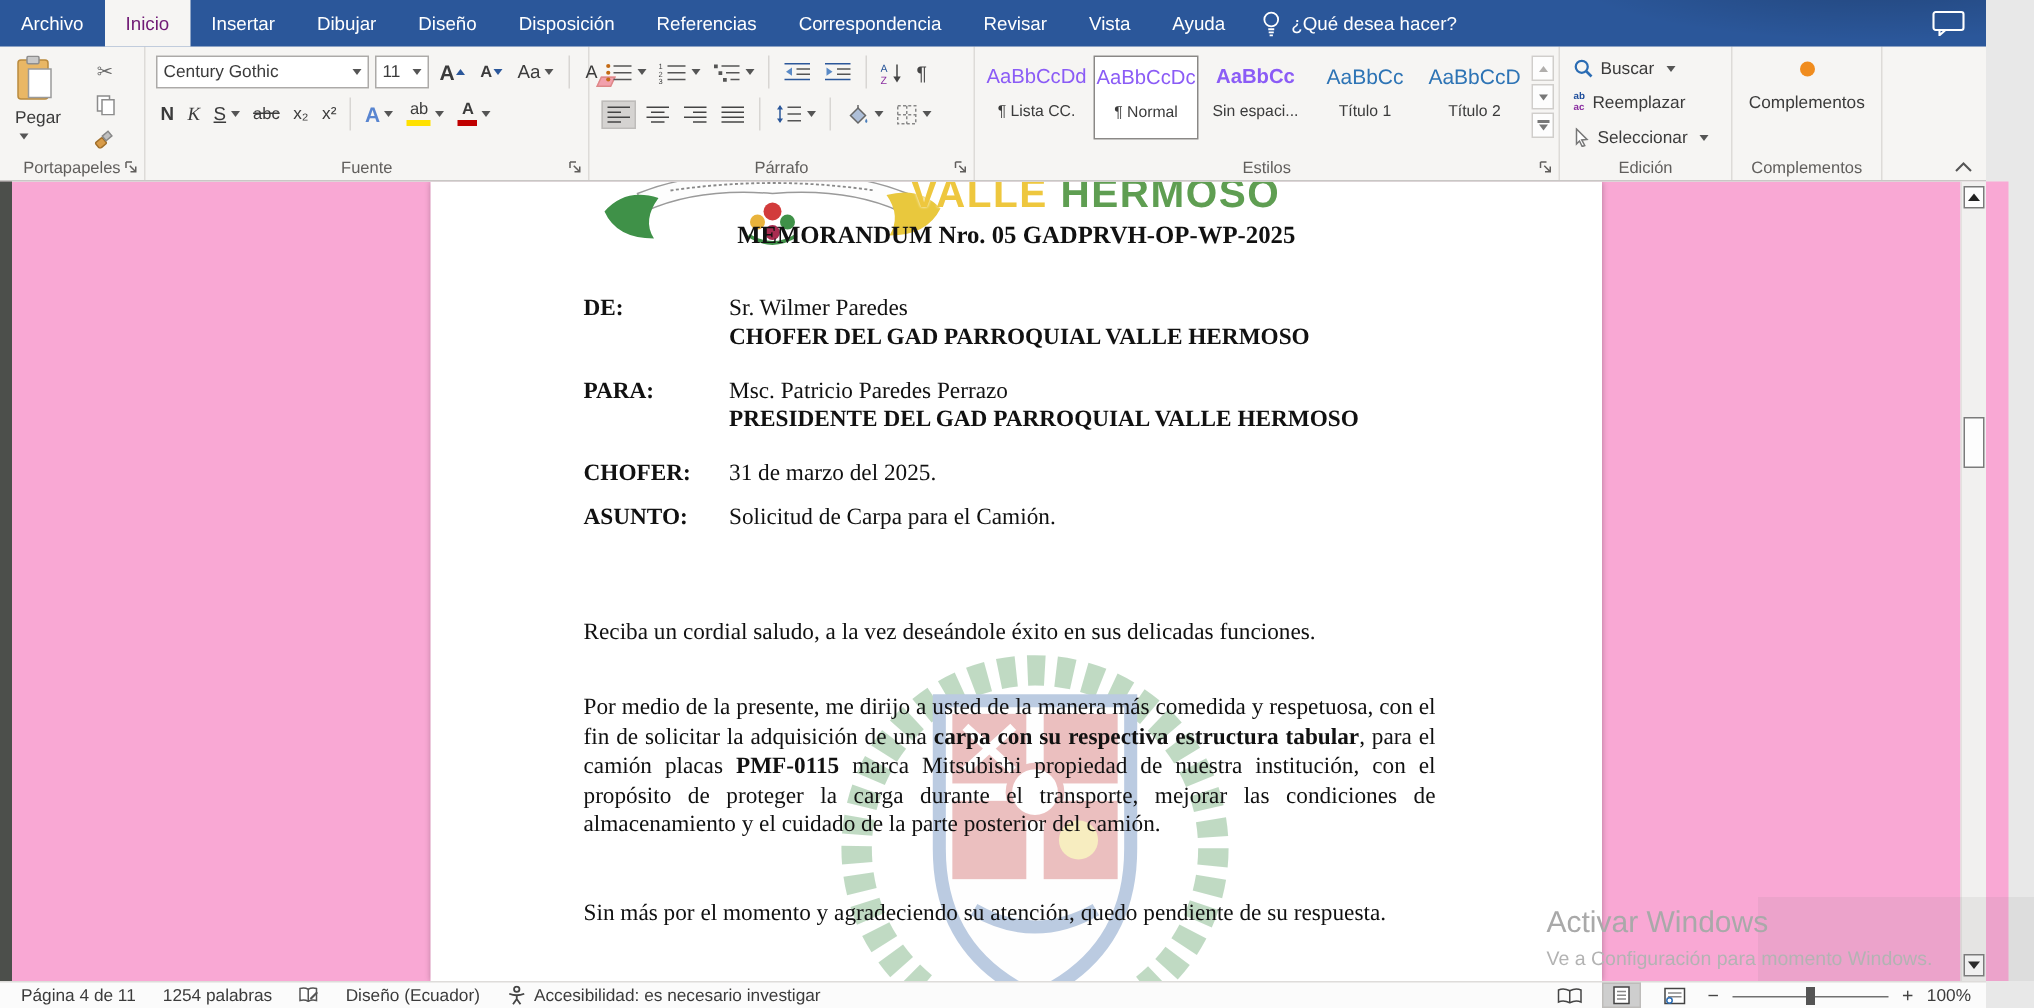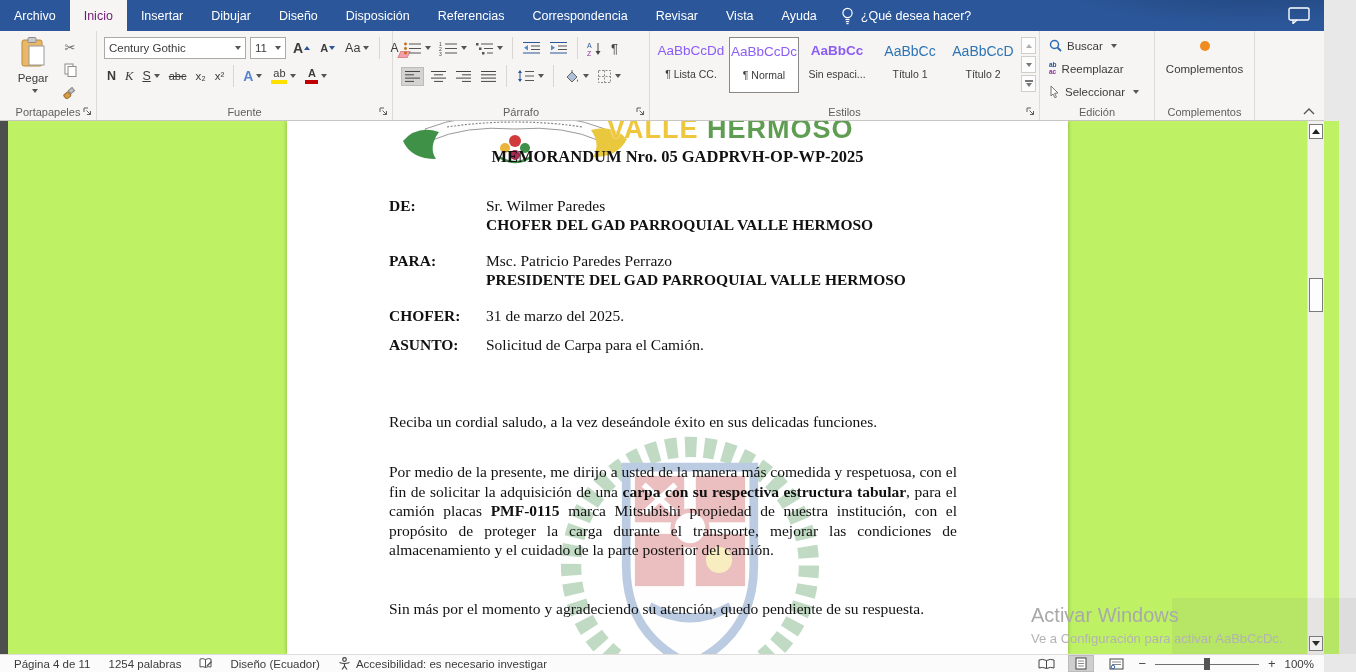--- a/index.html
+++ b/index.html
@@ -25,21 +25,21 @@
   .glabel { position:absolute; bottom:2px; left:0; right:0; text-align:center;
     font-size:11px; color:#605e5c; }
   .launcher { position:absolute; right:3px; bottom:3px; width:11px; height:11px; }
   .chv { display:inline-block; width:0; height:0; border-left:3px solid transparent;
     border-right:3px solid transparent; border-top:4px solid #555; vertical-align:middle; margin-left:3px;}
   .chv-up { border-top:none; border-bottom:4px solid #2b579a; }
   .chv-dn-blue { border-top:4px solid #2b579a; }
 
   
   .g-porta { width:97px; }
-  .paste { position:absolute; left:10px; top:6px; width:46px; text-align:center; }
+  .paste { position:absolute; left:10px; top:6px; width:46px; text-align:left; }
   .paste-label { margin-top:3px; font-size:11.5px; }
   .mini-col { position:absolute; left:58px; top:8px; display:flex; flex-direction:column; gap:5px; }
   .mini-btn { width:24px; height:17px; display:flex; align-items:center; justify-content:center; }
   .scissors { font-size:13px; color:#6a6a6a; }
 
   
   .g-fuente { width:296px; }
   .frow1 { position:absolute; left:7px; top:6px; display:flex; align-items:center; gap:4px; }
   .combo { border:1px solid #acaaa8; background:#fff; height:22px; display:flex;
     align-items:center; padding:0 4px; font-size:11.5px; }
@@ -98,21 +98,21 @@
 
   
   .g-comp { width:100px; }
   .comp-btn { position:absolute; left:0; right:0; top:10px; text-align:center; }
   .dot { width:10px; height:10px; border-radius:50%; background:#f08c1e; margin:0 auto 12px; }
 
   .collapse-ribbon { position:absolute; right:8px; bottom:4px; width:14px; height:10px; }
 
   
   .docarea { position:absolute; top:121px; left:0; width:1339px; height:533px;
-    background:#bef264; overflow:hidden; }
+    background:#f9a8d4; overflow:hidden; }
   .leftstrip { position:absolute; left:0; top:121px; width:8px; height:551px;
     background:#4c4f4b; z-index:25; }
   .page { position:absolute; left:287px; top:0; width:781px; height:533px; background:#fff;
     box-shadow:0 0 4px rgba(0,0,0,0.3); overflow:hidden;
     font-family:"Liberation Serif","DejaVu Serif",serif; font-size:15.5px; color:#111; }
   .wm { position:absolute; left:258px; top:294px; width:290px; height:290px; opacity:0.32; }
   .logo-crest { position:absolute; left:108px; top:-10px; width:240px; height:58px; }
   .logo-text { position:absolute; left:320px; top:-7px; font-family:"Liberation Sans",sans-serif;
     font-weight:bold; font-size:27px; letter-spacing:1px; white-space:nowrap;
     text-shadow:0 0 2px #fff; }
@@ -584,21 +584,21 @@
       </div>
     <div class="sc-thumb"></div>
     <div class="sc-btn sc-dn">
         <span class="sc-tri-dn"></span>
       </div>
   </div>
 
   <div class="shade"></div>
   <div class="activar">
     <div class="l1">Activar Windows</div>
-    <div class="l2">Ve a Configuración para activar AaBbCcDc.</div>
+    <div class="l2">Ve a Configuración para momento Windows.</div>
   </div>
 
   <div class="statusbar">
     <span class="sb-item sb-first">Página 4 de 11</span>
     <span class="sb-item">1254 palabras</span>
     <span class="sb-item">
       <svg width="13" height="13" viewBox="0 0 13 13">
         <path d="M1 2 Q4 1 6.5 2.5 Q9 1 12 2 V10 Q9 9 6.5 10.5 Q4 9 1 10 Z" fill="#fff" stroke="#555"></path>
         <line x1="6.5" y1="2.5" x2="6.5" y2="10.5" stroke="#555"></line>
         <line x1="8" y1="9" x2="12.5" y2="4.5" stroke="#555" stroke-width="1.5"></line>

